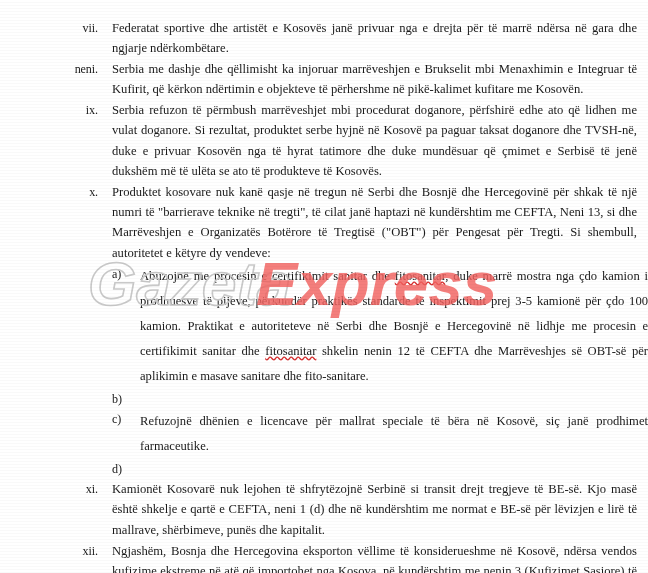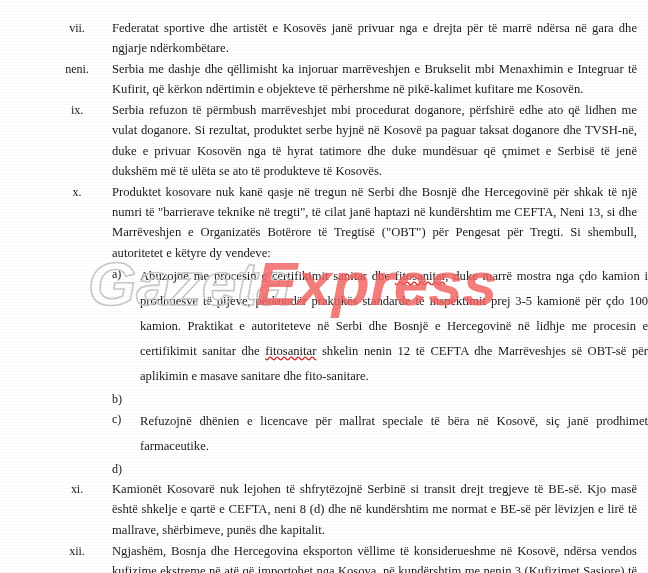--- a/index.html
+++ b/index.html
@@ -34,21 +34,21 @@
 
   .li {
     display: flex;
     align-items: flex-start;
     margin: 0 0 0.5px 0;
   }
 
   .marker {
     flex: 0 0 auto;
     width: 42px;
-    text-align: center;
+    text-align: right;
     padding-right: 0;
     font-size: 12.1px;
     line-height: 20.3px;
     letter-spacing: -0.1px;
   }
   .marker-l1 { margin-left: 56px; }
 
   .li-text {
     flex: 1 1 auto;
     margin-left: 14px;
@@ -167,21 +167,21 @@
         <div class="sub-text">Refuzojnë dhënien e licencave për mallrat speciale të bëra në Kosovë, siç janë prodhimet farmaceutike.</div>
       </div>
 
       <div class="sub-li">
         <div class="sub-marker">d)</div>
       </div>
     </div>
 
     <div class="li">
       <div class="marker marker-l1">xi.</div>
-      <div class="li-text last-line-natural">Kamionët Kosovarë nuk lejohen të shfrytëzojnë Serbinë si transit drejt tregjeve të BE-së. Kjo masë është shkelje e qartë e CEFTA, neni 8 (d) dhe në kundërshtim me normat e BE-së për lëvizjen e lirë të mallrave, shërbimeve, punës dhe kapitalit.</div>
+      <div class="li-text last-line-natural">Kamionët Kosovarë nuk lejohen të shfrytëzojnë Serbinë si transit drejt tregjeve të BE-së. Kjo masë është shkelje e qartë e CEFTA, neni 1 (d) dhe në kundërshtim me normat e BE-së për lëvizjen e lirë të mallrave, shërbimeve, punës dhe kapitalit.</div>
     </div>
 
     <div class="li">
       <div class="marker marker-l1">xii.</div>
       <div class="li-text last-line-natural">Ngjashëm, Bosnja dhe Hercegovina eksporton vëllime të konsiderueshme në Kosovë, ndërsa vendos kufizime ekstreme në atë që importohet nga Kosova, në kundërshtim me nenin 3 (Kufizimet Sasiore) të CEFTA.</div>
     </div>
 
   </div>
 
   <div id="watermark">

